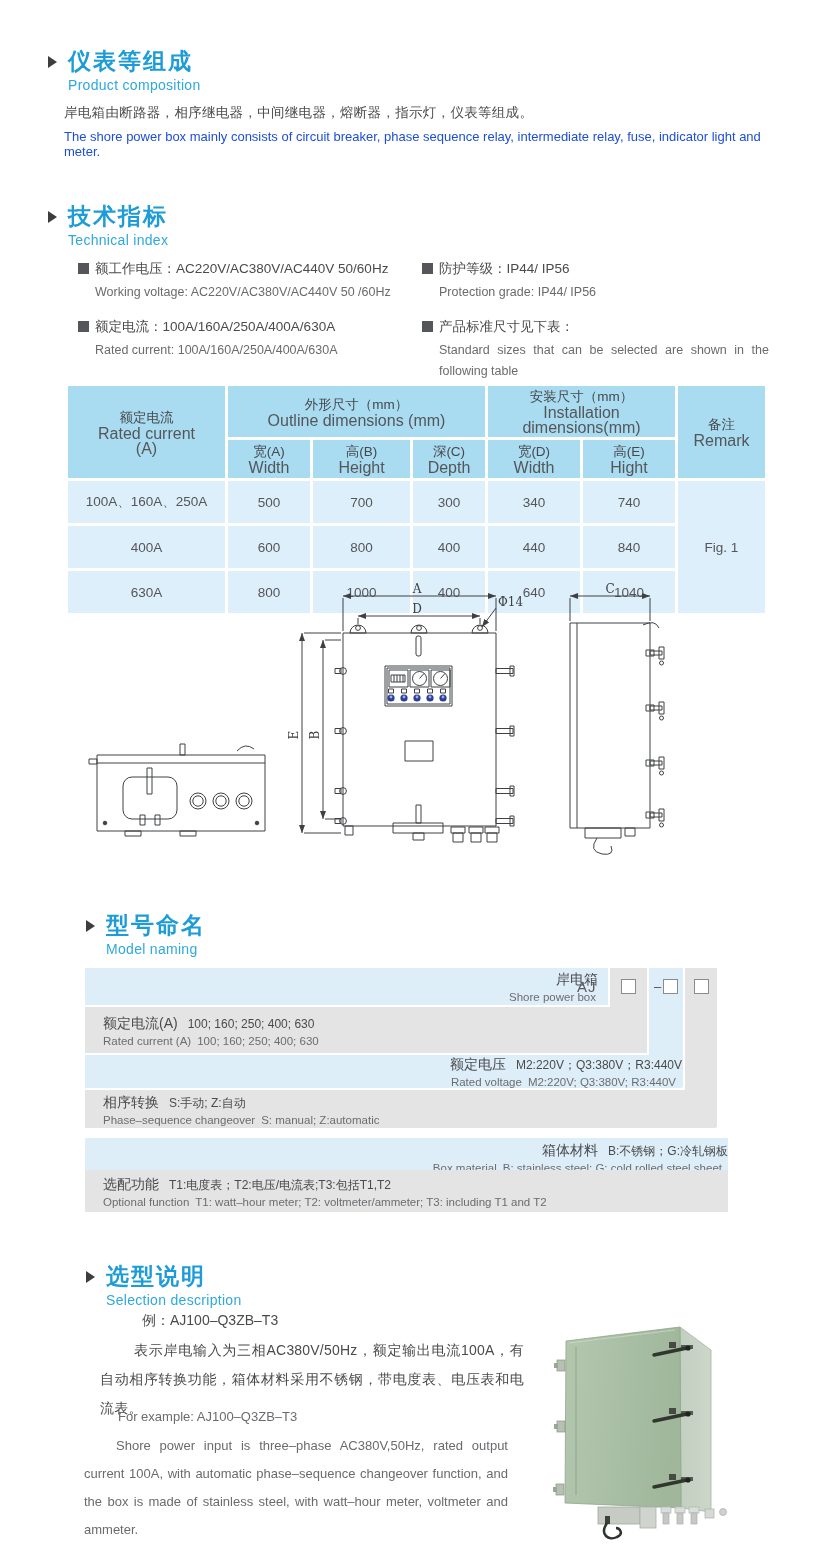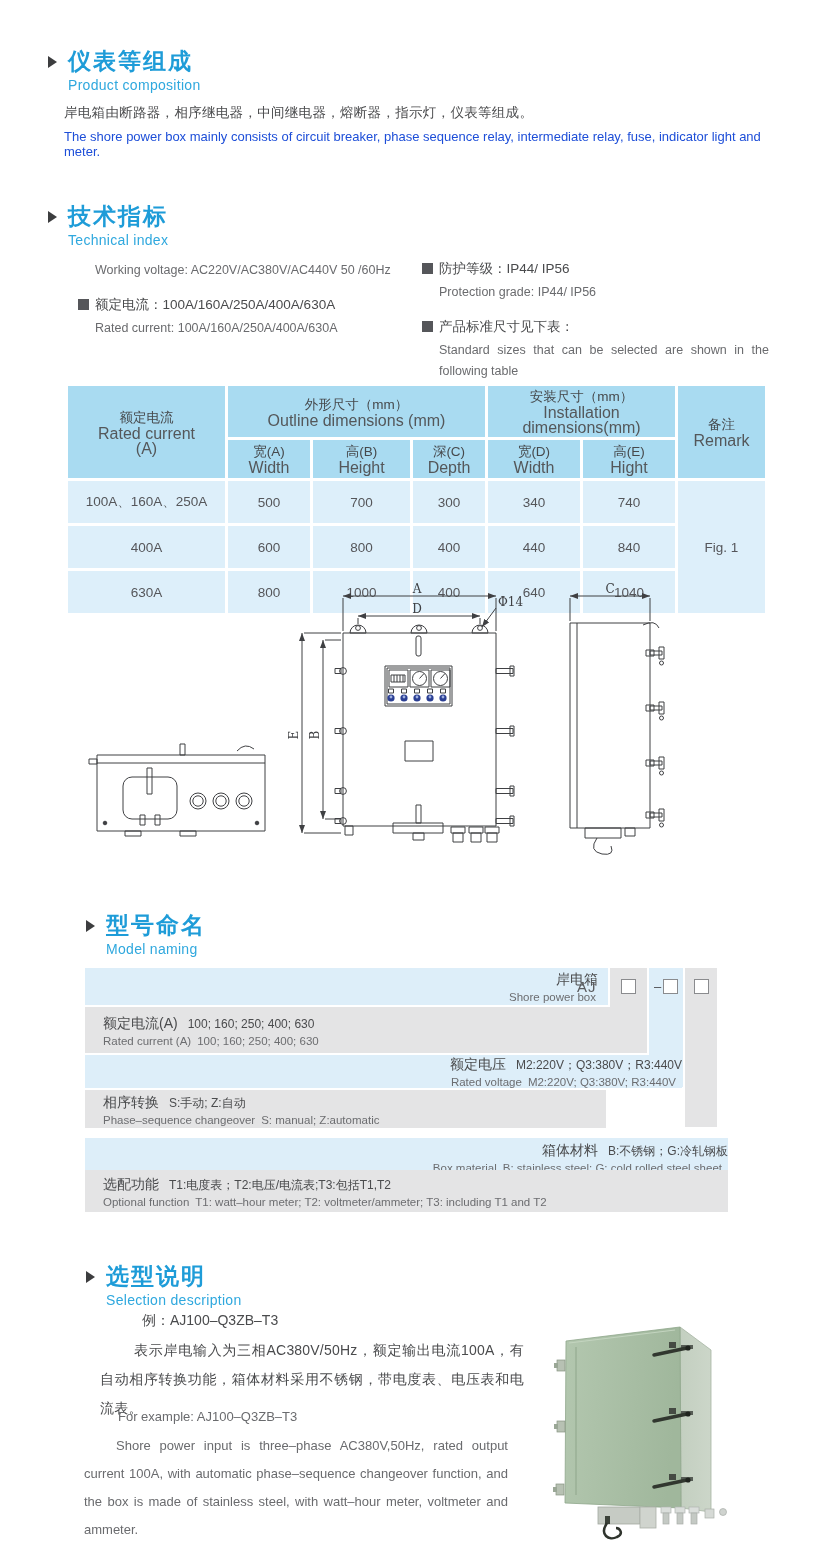--- a/index.html
+++ b/index.html
@@ -88,20 +88,21 @@
   <div class="sec-head" style="left:48px;top:203px;">
     <span class="tri"></span>
     <div>
       <div class="sec-title-zh">技术指标</div>
       <div class="sec-title-en">Technical index</div>
     </div>
   </div>
 
   <div class="spec-col" style="left:78px;top:258px;width:338px;">
     <div class="spec-item">
+      <div class="spec-zh"><span class="sq"></span><span>额工作电压：AC220V/AC380V/AC440V  50/60Hz</span></div>
       <div class="spec-en">Working voltage: AC220V/AC380V/AC440V 50 /60Hz</div>
     </div>
     <div class="spec-item">
       <div class="spec-zh"><span class="sq"></span><span>额定电流：100A/160A/250A/400A/630A</span></div>
       <div class="spec-en">Rated current: 100A/160A/250A/400A/630A</div>
     </div>
   </div>
 
   <div class="spec-col" style="left:422px;top:258px;width:352px;">
     <div class="spec-item">
@@ -383,21 +384,21 @@
       <div class="m-line2"><span>Shore power box</span><span></span></div>
     </div>
     <div class="m-row bg-gray" style="top:39px;height:46px;width:562px;">
       <div class="m-line1"><span class="m-label">额定电流(A)</span><span class="m-val">100; 160; 250; 400; 630</span></div>
       <div class="m-line2"><span>Rated current (A)</span><span>100; 160; 250; 400; 630</span></div>
     </div>
     <div class="m-row bg-blue" style="top:87px;height:33px;width:597px;">
       <div class="m-line1"><span class="m-label">额定电压</span><span class="m-val">M2:220V；Q3:380V；R3:440V</span></div>
       <div class="m-line2"><span>Rated voltage</span><span>M2:220V;  Q3:380V;  R3:440V</span></div>
     </div>
-    <div class="m-row bg-gray" style="top:122px;height:38px;width:521px;">
+    <div class="m-row bg-gray" style="top:122px;height:38px;width:631px;">
       <div class="m-line1"><span class="m-label">相序转换</span><span class="m-val">S:手动; Z:自动</span></div>
       <div class="m-line2"><span>Phase–sequence changeover</span><span>S: manual;  Z:automatic</span></div>
     </div>
     <div class="m-row bg-blue" style="top:170px;height:38px;width:643px;">
       <div class="m-line1"><span class="m-label">箱体材料</span><span class="m-val">B:不锈钢；G:冷轧钢板</span></div>
       <div class="m-line2"><span>Box material</span><span>B: stainless steel; G: cold rolled steel sheet</span></div>
     </div>
     <div class="m-row bg-gray" style="top:202px;height:42px;width:643px;">
       <div class="m-line1"><span class="m-label">选配功能</span><span class="m-val">T1:电度表；T2:电压/电流表;T3:包括T1,T2</span></div>
       <div class="m-line2"><span>Optional function</span><span>T1: watt–hour meter; T2: voltmeter/ammeter; T3: including T1 and T2</span></div>

